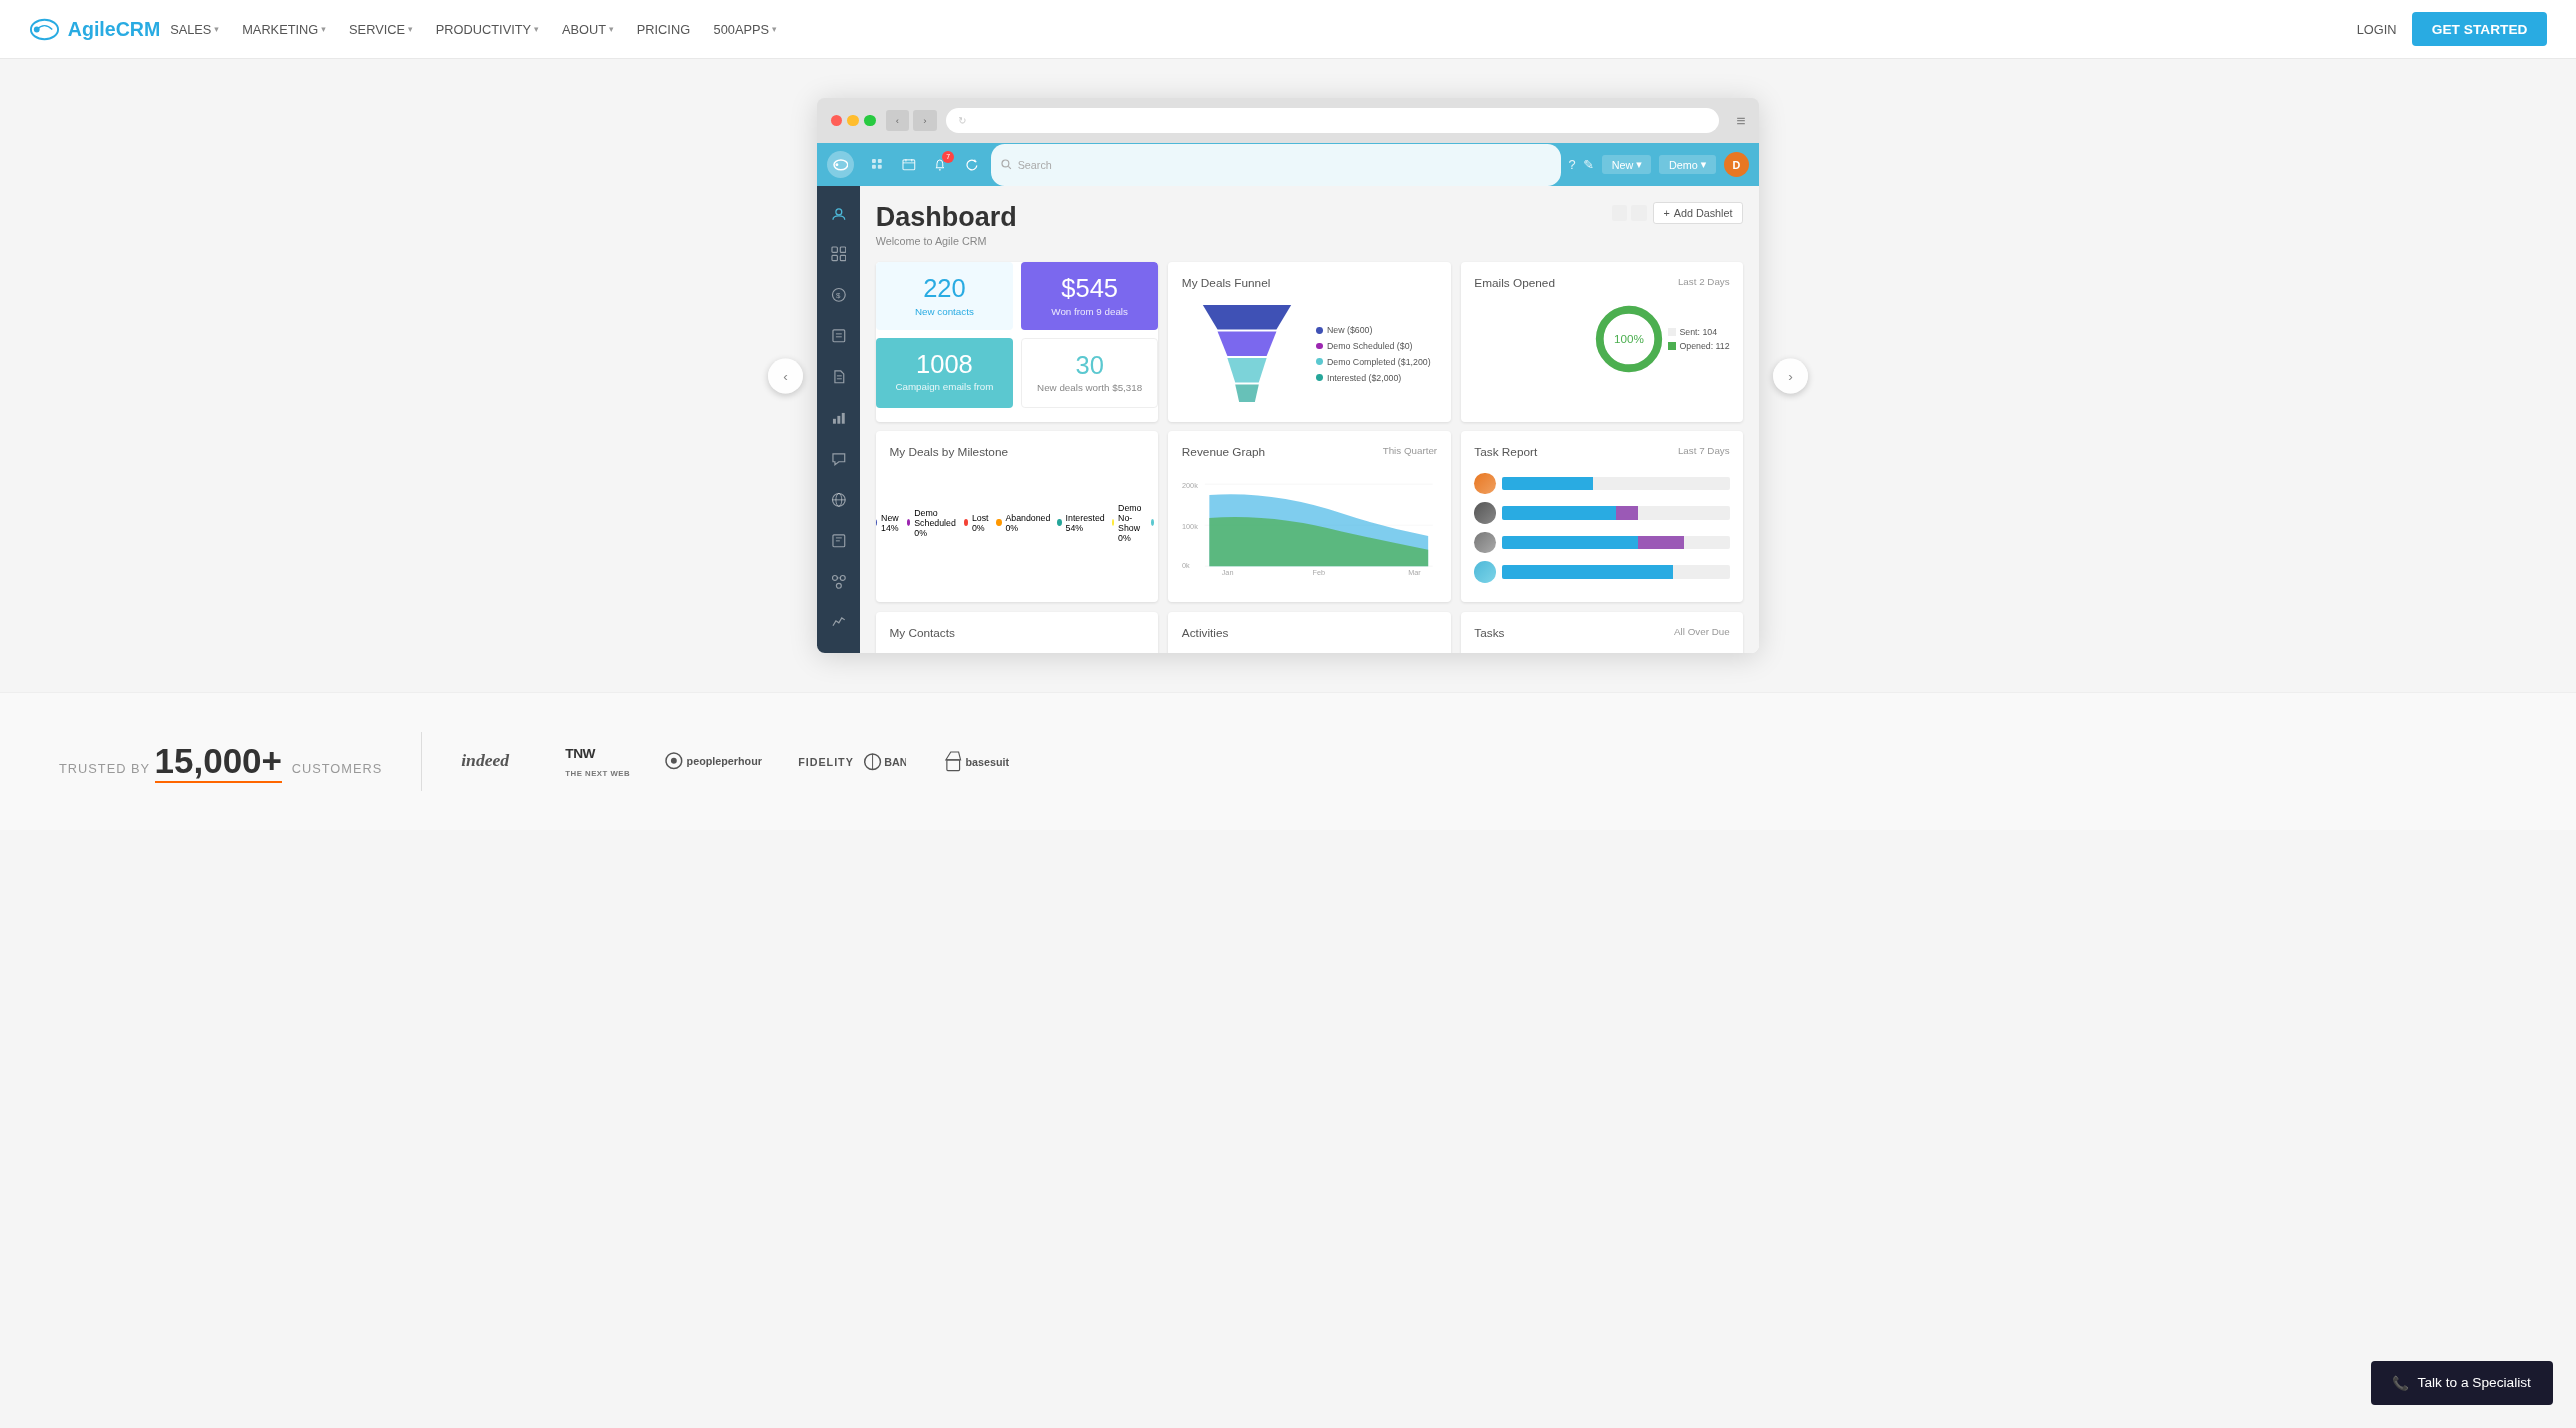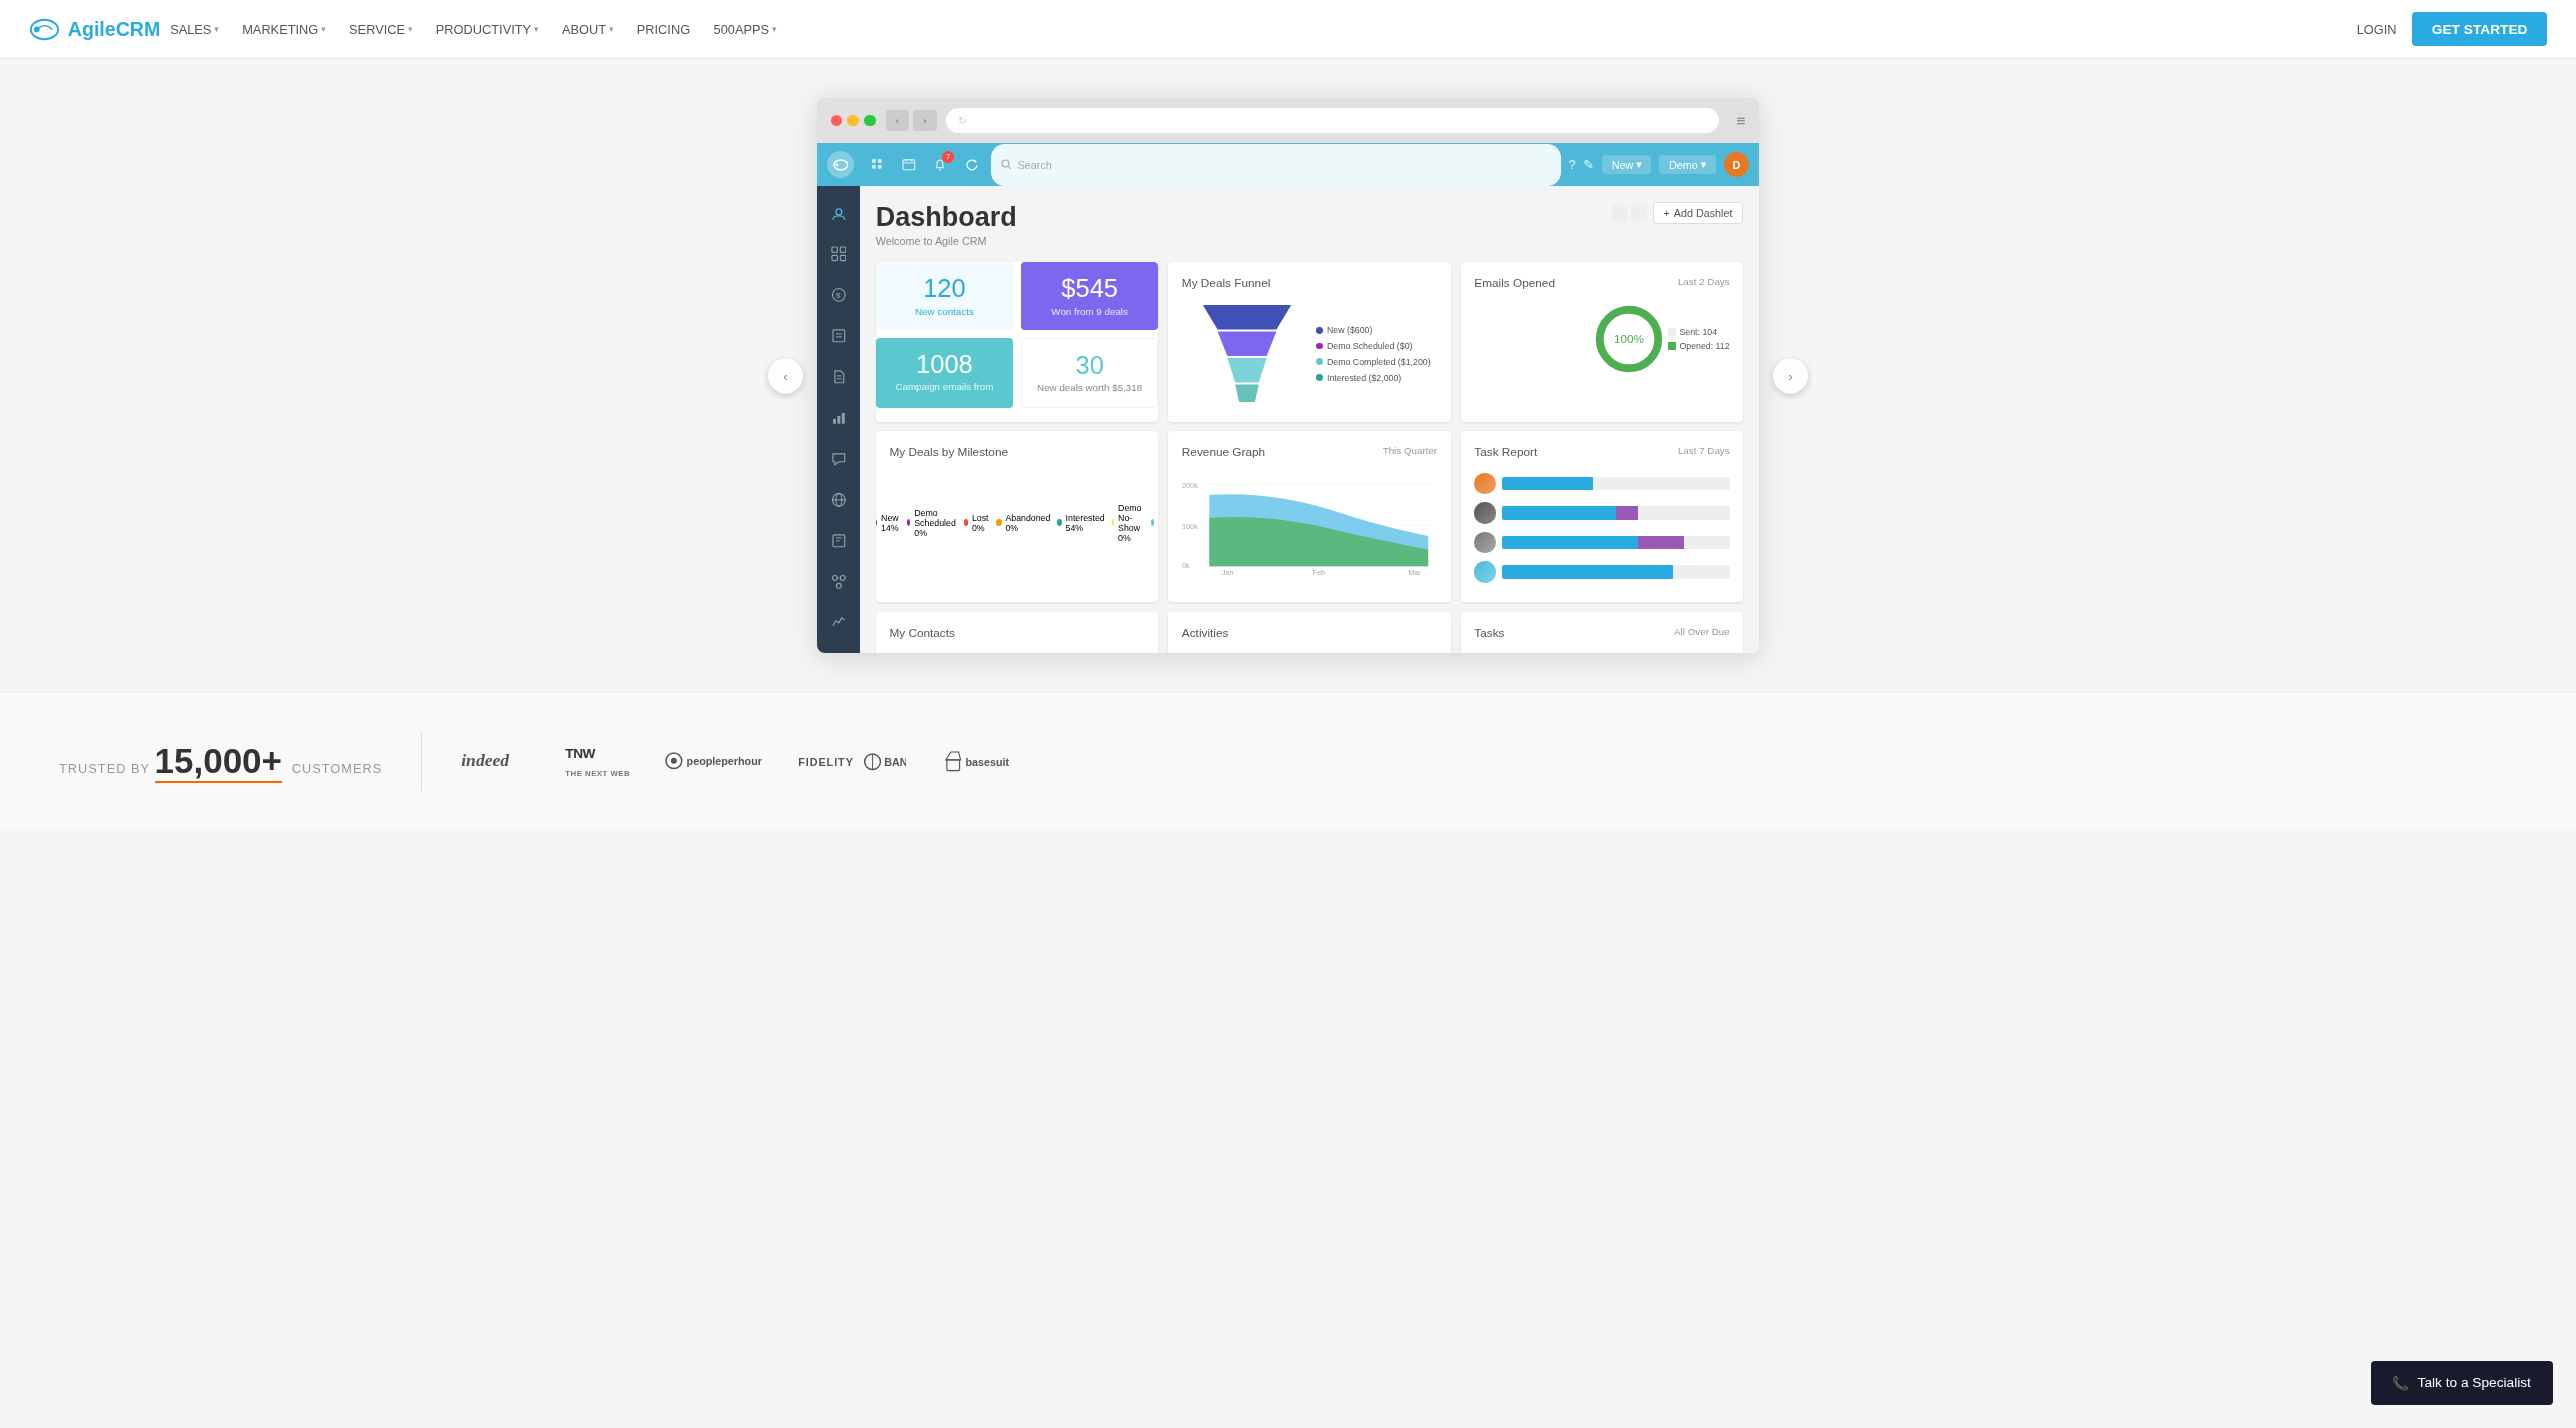--- a/index.html
+++ b/index.html
@@ -787,21 +787,21 @@
                   <span>Add Dashlet</span>
                 </button>
               </div>
             </div>
 
             <div class="dashboard-grid" style="margin-bottom:9.8px;">
 
               <div class="dashlet" style="padding:0; overflow:hidden;">
                 <div class="stats-dashlet">
                   <div class="stat-box light-blue">
-                    <div class="stat-number blue-text">120</div>
+                    <div class="stat-number blue-text">220</div>
                     <div class="stat-label blue-text">New contacts</div>
                   </div>
                   <div class="stat-box purple">
                     <div class="stat-number white-text">$545</div>
                     <div class="stat-label white-text">Won from 9 deals</div>
                   </div>
                   <div class="stat-box teal">
                     <div class="stat-number white-text">1008</div>
                     <div class="stat-label white-text">Campaign emails from</div>
                   </div>

